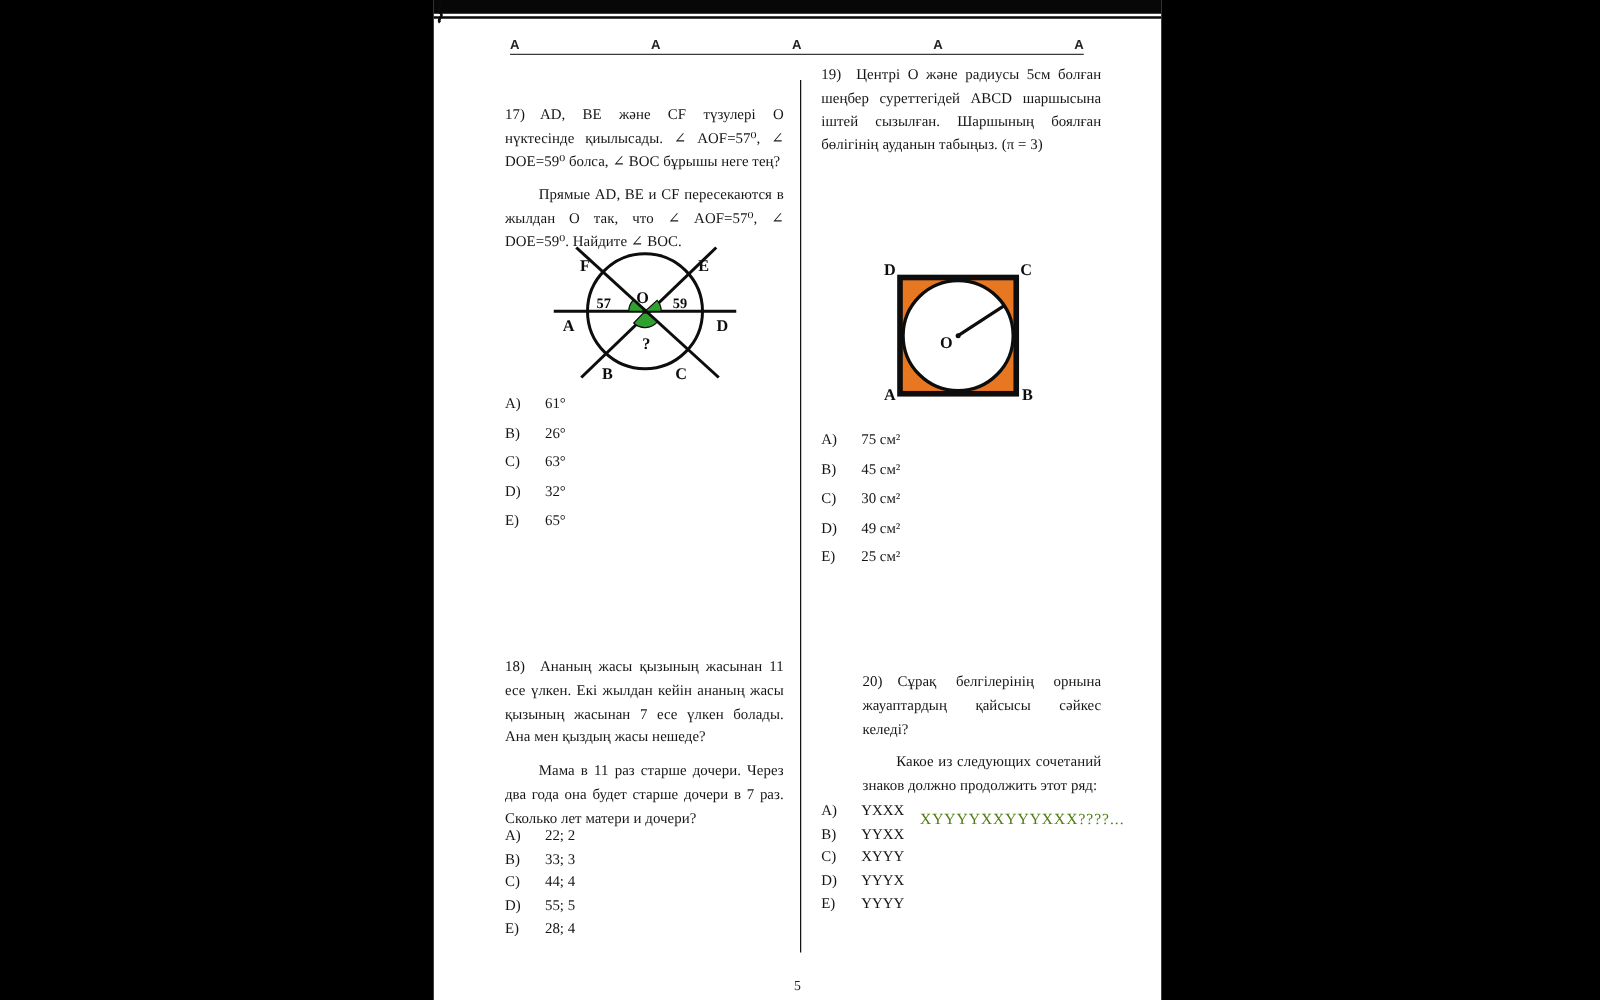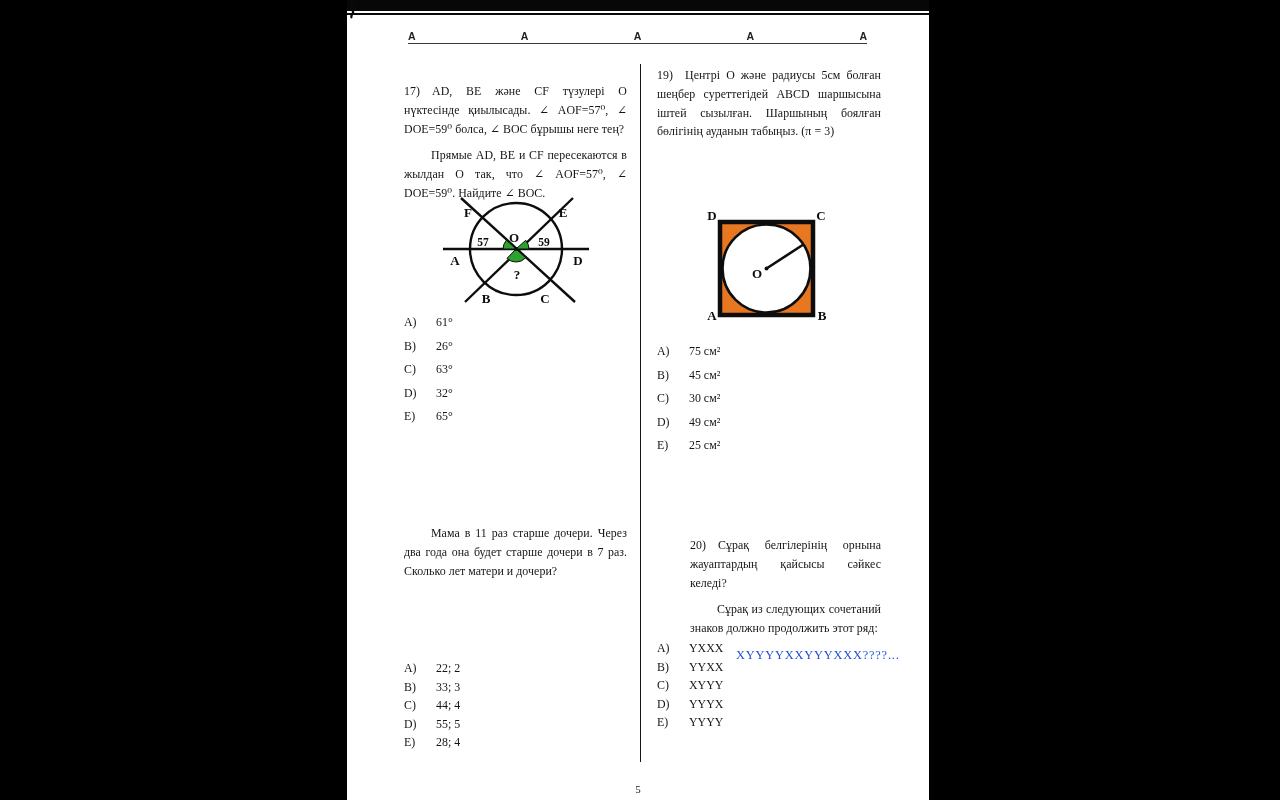--- a/index.html
+++ b/index.html
@@ -27,33 +27,33 @@
   .col-left{left:57px;width:223px;}
   .col-right{left:310px;width:224px;}
   .qblock{position:absolute;left:0;right:0;}
   .para{
     margin:0;font-size:11.9px;line-height:18.8px;text-align:justify;
     color:#151515;letter-spacing:0.05px;
   }
   .para + .para{margin-top:8px;}
   .para.ru{text-indent:27px;}
   .q17-block{top:66px;margin-top:16px;} .q18-block{top:524px;}
-  .q19-block{top:66px;} .q20-block{top:536px;margin-left:33px;}
+  .q19-block{top:50px;} .q20-block{top:536px;margin-left:33px;}
   .fig{position:absolute;left:0;right:0;text-align:center;}
   .fig1{top:192px;} .fig2{top:207px;}
   .opts{position:absolute;left:0;right:0;}
   .opts-17{top:315px;} .opts-18{top:661px;}
   .opts-19{top:344px;} .opts-20{top:641px;}
   .opt{display:flex;align-items:flex-start;font-size:11.9px;color:#151515;}
   .opts-wide .opt{height:23.5px;}
   .opts-tight .opt{height:18.5px;}
   .opt-label{width:32px;flex:0 0 32px;}
   .seq{
     margin-top:4px;padding-left:46px;font-size:12.4px;letter-spacing:0.8px;
-    color:#1d4ed8;text-align:left;text-indent:0;
+    color:#4d7c0f;text-align:left;text-indent:0;
   }
   .page-number{
     position:absolute;left:0;top:783px;width:100%;text-align:center;
     font-size:11px;color:#222;
   }
   .fig svg text{
     font-family:"Liberation Serif","DejaVu Serif",serif;
     font-weight:bold;fill:#0d0d0d;
   }
   .fl{font-size:13px;} .fnum{font-size:11.5px;}
@@ -126,20 +126,21 @@
           <span class="opt-label">D)</span>
           <span class="opt-value">32°</span>
         </div>
       <div class="opt">
           <span class="opt-label">E)</span>
           <span class="opt-value">65°</span>
         </div>
     </div>
 
     <div class="qblock q18-block">
+      <p class="para kk">18)  Ананың жасы қызының жасынан 11 есе үлкен. Екі жылдан кейін ананың жасы қызының жасынан 7 есе үлкен болады. Ана мен қыздың жасы нешеде?</p>
       <p class="para ru">Мама в 11 раз старше дочери. Через два года она будет старше дочери в 7 раз. Сколько лет матери и дочери?</p>
     </div>
 
     <div class="opts opts-tight opts-18">
       <div class="opt">
           <span class="opt-label">A)</span>
           <span class="opt-value">22; 2</span>
         </div>
       <div class="opt">
           <span class="opt-label">B)</span>
@@ -199,21 +200,21 @@
           <span class="opt-value">49 см²</span>
         </div>
       <div class="opt">
           <span class="opt-label">E)</span>
           <span class="opt-value">25 см²</span>
         </div>
     </div>
 
     <div class="qblock q20-block">
       <p class="para kk">20)  Сұрақ белгілерінің орнына жауаптардың қайсысы сәйкес келеді?</p>
-      <p class="para ru">Сұрақ из следующих сочетаний знаков должно продолжить этот ряд:</p>
+      <p class="para ru">Какое из следующих сочетаний знаков должно продолжить этот ряд:</p>
       <p class="para seq">XYYYYXXYYYXXX????...</p>
     </div>
 
     <div class="opts opts-tight opts-20">
       <div class="opt">
           <span class="opt-label">A)</span>
           <span class="opt-value">YXXX</span>
         </div>
       <div class="opt">
           <span class="opt-label">B)</span>

